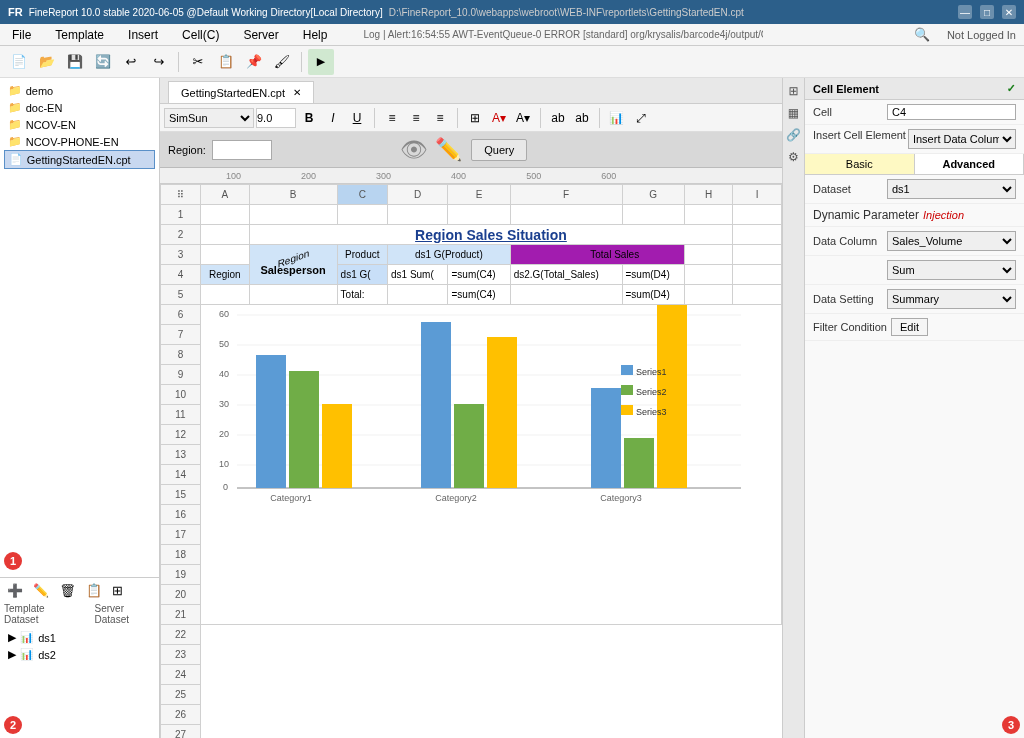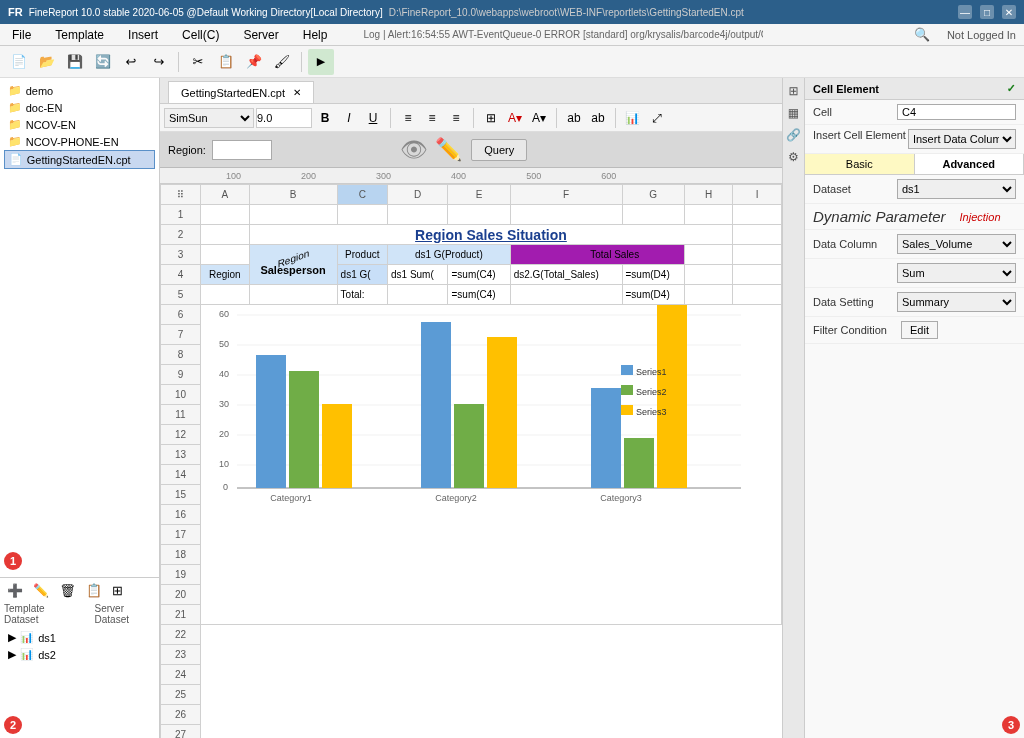--- a/index.html
+++ b/index.html
@@ -135,21 +135,21 @@
       display: flex;
       align-items: center;
       padding: 0 4px;
       gap: 2px;
       font-size: 11px;
     }
     .font-select {
       width: 90px; height: 20px; font-size: 11px; border: 1px solid #ccc;
     }
     .size-select {
-      width: 56px; height: 20px; font-size: 11px; border: 1px solid #ccc;
+      width: 40px; height: 20px; font-size: 11px; border: 1px solid #ccc;
     }
     .fmt-btn {
       width: 22px; height: 22px; display: flex; align-items: center; justify-content: center;
       cursor: pointer; border: 1px solid transparent; border-radius: 2px; font-size: 12px;
     }
 
     
     .spreadsheet {
       flex: 1;
       overflow: auto;
@@ -194,21 +194,21 @@
       border-bottom: 1px solid #ccc;
       display: flex;
       align-items: center;
       justify-content: space-between;
     }
     .panel-row {
       display: flex;
       align-items: center;
       padding: 4px 8px;
       border-bottom: 1px solid #eee;
-      gap: 14px;
+      gap: 4px;
     }
     .panel-label { font-size: 11px; color: #333; min-width: 70px; }
     .panel-input {
       flex: 1; height: 16px; border: 1px solid #aaa; font-size: 11px; padding: 1px 4px;
     }
     .panel-select {
       flex: 1; height: 20px; border: 1px solid #aaa; font-size: 11px;
     }
     .tab-buttons {
       display: flex;
@@ -655,21 +655,21 @@
     </div>
 
     <div class="panel-row">
       <span class="panel-label">Dataset</span>
       <select class="panel-select">
         <option>ds1</option>
       </select>
     </div>
 
     <div class="panel-row">
-      <span class="panel-label" style="font-size:15px;font-style:italic;">Dynamic Parameter</span>
+      <span class="panel-label" style="font-size:12px;">Dynamic Parameter</span>
       <span class="inject-text" style="color:#c00;font-style:italic;font-size:11px;">Injection</span>
     </div>
 
     <div class="panel-row">
       <span class="panel-label">Data Column</span>
       <select class="panel-select">
         <option>Sales_Volume</option>
       </select>
     </div>
 

